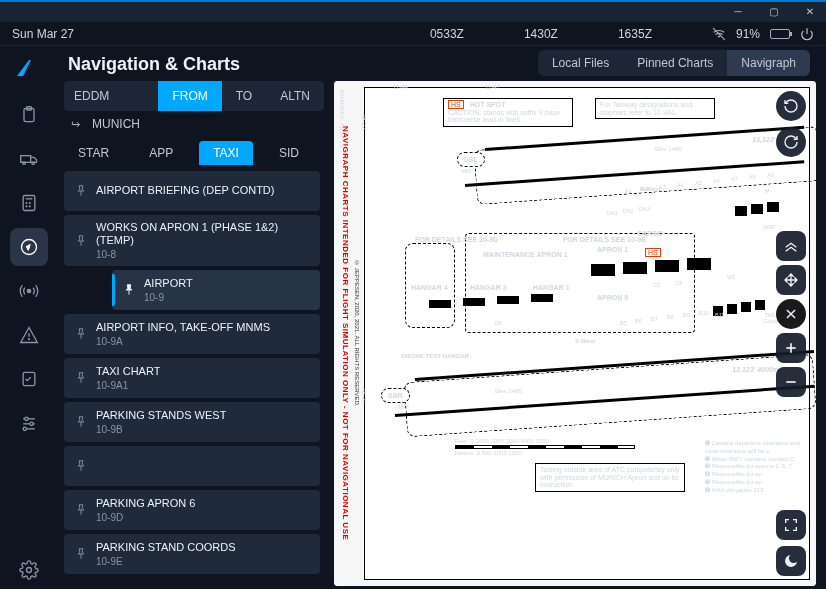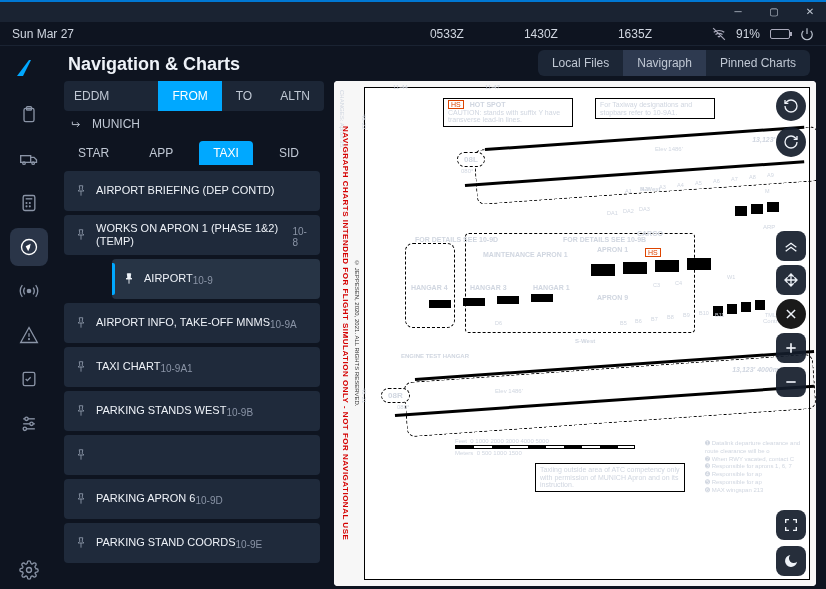--- a/index.html
+++ b/index.html
@@ -47,21 +47,21 @@
 .chart-tabs .ct.active { background:#00a8ff; color:#fff; font-weight:400; }
 
 .chart-list { flex:1; overflow-y:auto; display:flex; flex-direction:column; gap:4px; padding-right:4px; }
 .chart-list::-webkit-scrollbar { width:6px; }
 .chart-list::-webkit-scrollbar-thumb { background:#2e3a50; border-radius:3px; }
 .chart-row { display:flex; align-items:center; gap:8px; background:#1f2a3b; border-radius:4px; padding:6px 10px; cursor:pointer; min-height:40px; position:relative; }
 .chart-row.selected { background:#273445;margin-left:48px; }
 .chart-row.selected::before { content:''; position:absolute; left:0; top:4px; bottom:4px; width:3px; background:#00a8ff; border-radius:0 2px 2px 0; }
 .chart-row .pin { color:#8a94a6; flex-shrink:0; }
 .chart-row.selected .pin { color:#eef2f8; }
-.chart-row .txt { display:flex; flex-direction:row; overflow:hidden;align-items:flex-end; }
+.chart-row .txt { display:flex; flex-direction:column; overflow:hidden; }
 .chart-row .name { font-size:11px; color:#eef2f8; font-weight:500; white-space:normal; line-height:1.2; }
 .chart-row .code { font-size:10px; color:#8a94a6; margin-top:2px; }
 
 .chart-pane { flex:1; background:#fff; border-radius:4px; position:relative; overflow:hidden; }
 .chart-placeholder { position:absolute; inset:0; background:#f7f7f7; }
 .chart-placeholder .vtext { position:absolute; left:2px; top:6px; bottom:6px; width:14px; font-size:8px; color:#d40000; writing-mode:vertical-rl; text-align:center; font-weight:600; letter-spacing:0.5px; }
 .chart-placeholder .vtext2 { position:absolute; left:16px; top:6px; bottom:6px; width:10px; font-size:6px; color:#333; writing-mode:vertical-rl; text-align:center; }
 .chart-body { position:absolute; left:30px; right:6px; top:6px; bottom:6px; border:1px solid #000; background:#fff; }
 .chart-body .note-box { position:absolute; border:1px solid #000; font-size:7px; padding:2px 4px; background:#fff; line-height:1.1; }
 .chart-body .hs-label { color:#d40; border:1px solid #d40; font-size:7px; padding:0 2px; position:absolute; }
@@ -109,22 +109,22 @@
     <span>
       <svg width="14" height="14" viewBox="0 0 24 24" fill="none" stroke="#c0c8d4" stroke-width="2">
           <path d="M18.4 6.6a9 9 0 1 1-12.8 0M12 2v10"></path>
         </svg>
     </span>
   </div>
 </div>
 
 <div class="top-right-tabs" id="source-tabs">
     <div class="tab">Local Files</div>
+    <div class="tab">Pinned Charts</div>
     <div class="tab active">Navigraph</div>
-    <div class="tab">Pinned Charts</div>
   </div>
 
 <div class="main">
   <div class="sidebar">
     <div class="logo">
       <svg viewBox="0 0 32 24">
           <path d="M4 20 L16 4 L18 4 L10 20 Z" fill="#00a8ff"></path>
         </svg>
     </div>
     <div class="sidebar-item">

